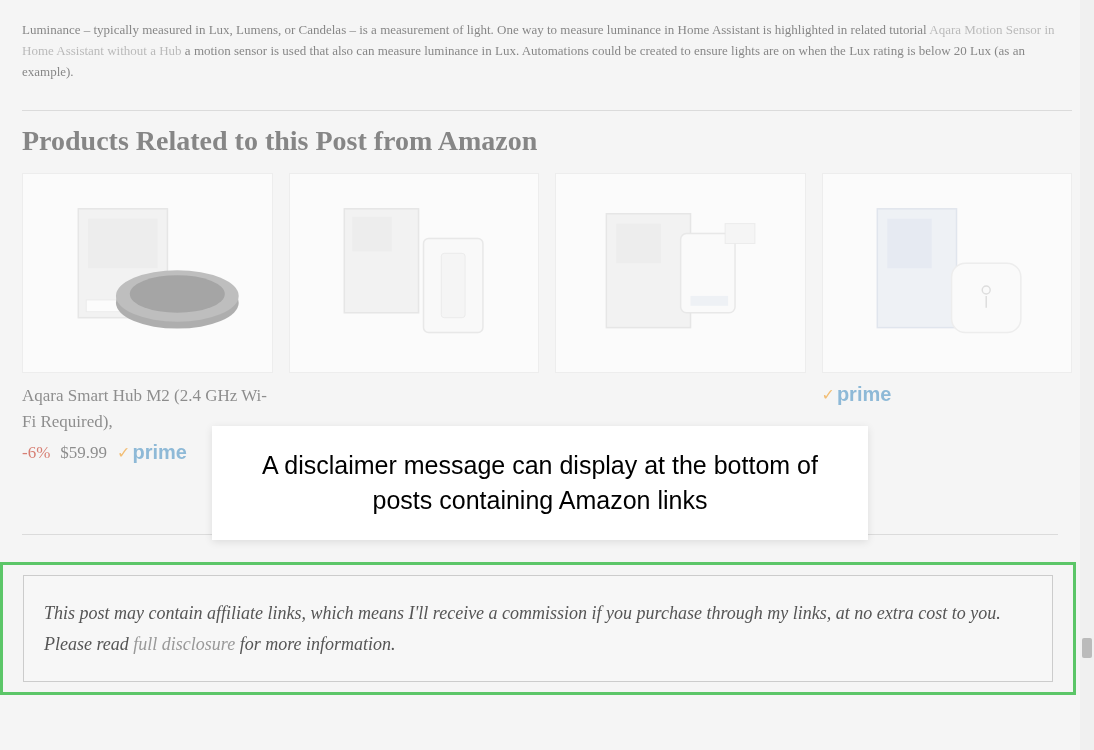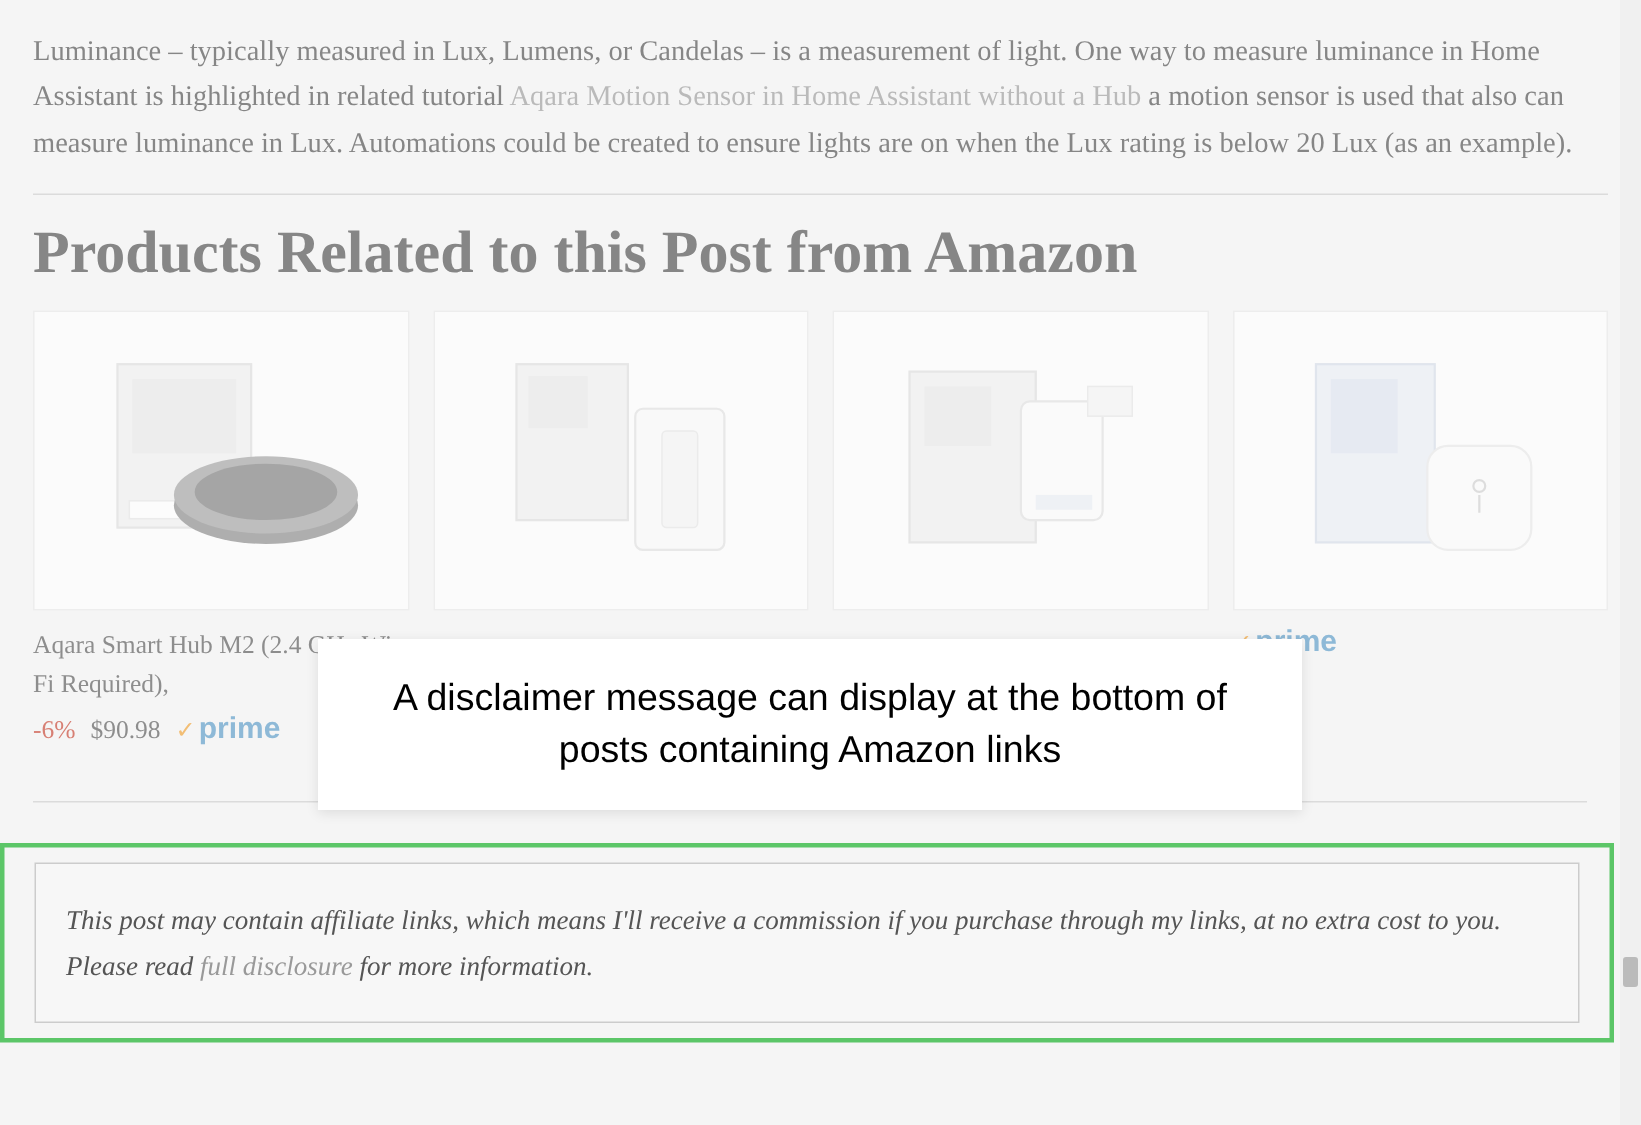--- a/index.html
+++ b/index.html
@@ -13,36 +13,36 @@
       color: #333;
       width: 1094px;
       height: 750px;
       position: relative;
       overflow: hidden;
     }
     .content-wrapper {
       padding: 20px 22px;
     }
     .intro-text {
-      font-size: 19px;
+      font-size: 13px;
       line-height: 1.6;
       color: #4a4a4a;
-      margin-bottom: 18px;
+      margin-bottom: 28px;
     }
     .intro-text a {
       color: #9a9a9a;
       text-decoration: none;
     }
     .divider {
       border: none;
       border-top: 1px solid #ccc;
       margin: 14px 0;
     }
     .section-title {
-      font-size: 40px;
+      font-size: 28px;
       font-weight: bold;
       color: #4a4a4a;
       margin-bottom: 16px;
     }
     .products-grid {
       display: flex;
       gap: 16px;
     }
     .product-card {
       flex: 1;
@@ -199,21 +199,21 @@
           <rect x="40" y="30" width="70" height="50" fill="#e8e8e8"></rect>
           <rect x="38" y="112" width="55" height="12" fill="#fff" stroke="#e5e5e5"></rect>
           <ellipse cx="130" cy="115" rx="62" ry="26" fill="#888"></ellipse>
           <ellipse cx="130" cy="108" rx="62" ry="26" fill="#a0a0a0"></ellipse>
           <ellipse cx="130" cy="106" rx="48" ry="19" fill="#7a7a7a"></ellipse>
         </svg>
       </div>
       <div class="product-title">Aqara Smart Hub M2 (2.4 GHz Wi-Fi Required),</div>
       <div class="price-row">
         <span class="discount">-6%</span>
-        <span class="price">$90.98</span>
+        <span class="price">$59.99</span>
         <span class="prime-badge">
           <span class="prime-check">✓</span>
             <span class="prime-text">prime</span>
         </span>
       </div>
     </div>
 
     <div class="product-card">
       <div class="product-image">
         <svg class="product-svg" viewBox="0 0 200 170">

